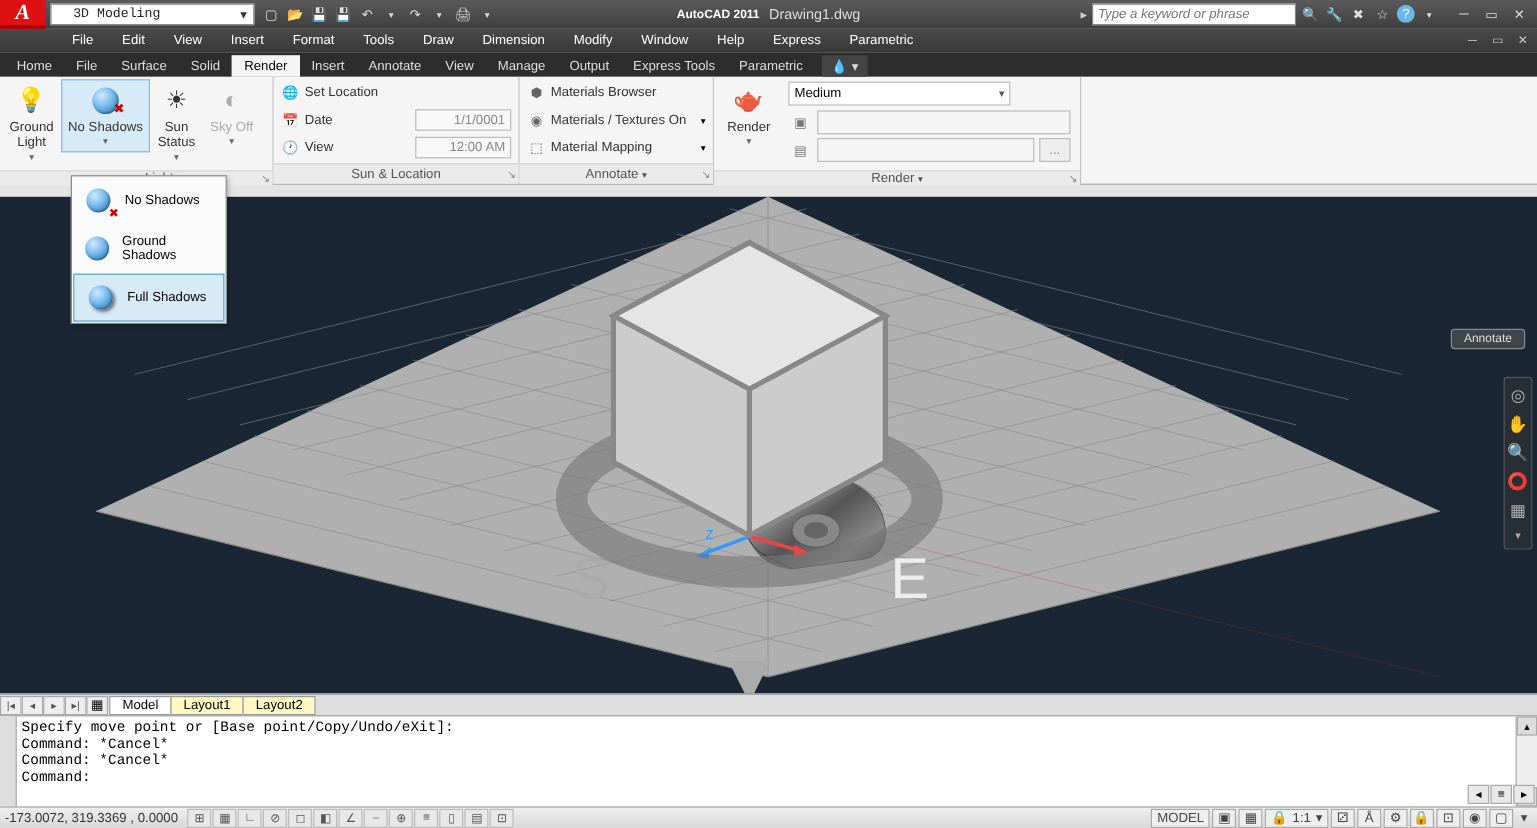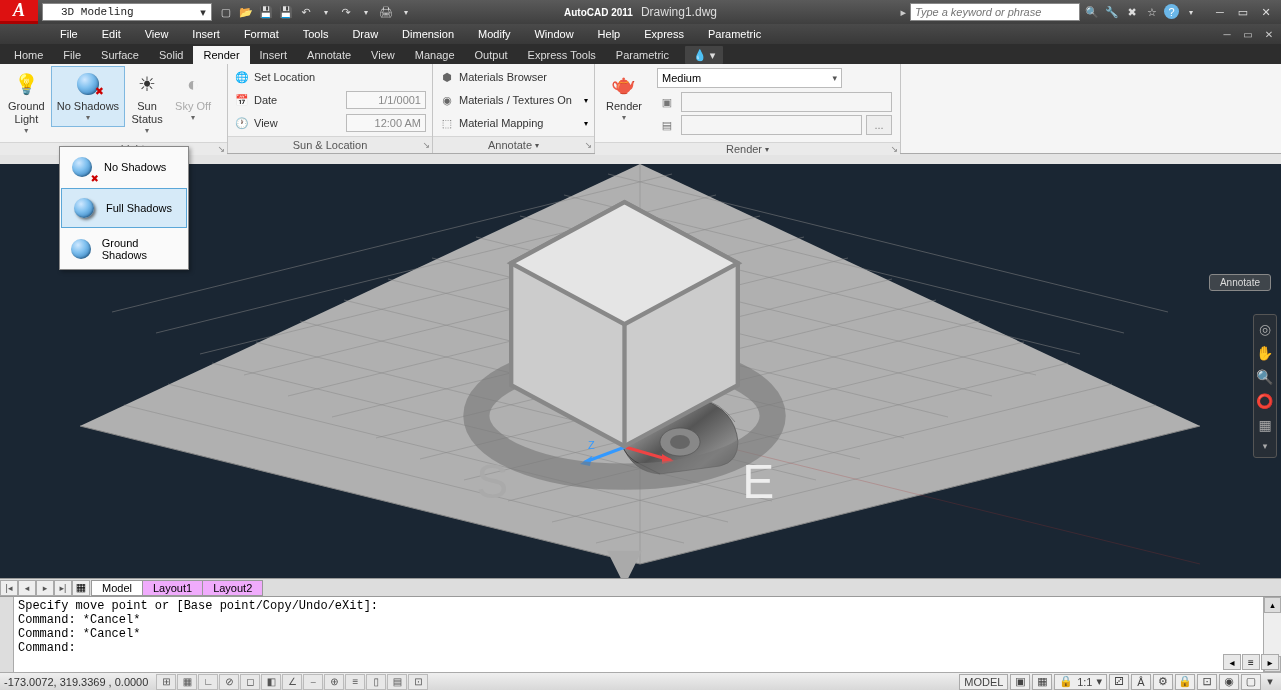--- a/index.html
+++ b/index.html
@@ -52,21 +52,21 @@
 .dropdown .di .ic { width:28px; height:28px; display:flex; align-items:center; justify-content:center;}
 .viewport { position:absolute; top:164px; left:0; right:0; bottom:112px; background:#1a2633; overflow:hidden;}
 .viewport svg { width:100%; height:100%;}
 .viewcube { position:absolute; top:12px; right:16px; width:74px; height:95px; }
 .unnamed { position:absolute; top:110px; right:10px; background:rgba(100,100,100,.5); border:1px solid #888; border-radius:3px; padding:2px 10px; color:#ddd; font-size:10px;}
 .navbar { position:absolute; right:4px; top:150px; width:24px; background:rgba(60,60,60,.4); border:1px solid #555; border-radius:3px; display:flex; flex-direction:column; gap:8px; padding:6px 2px; align-items:center;}
 .navbar span { color:#aaa; font-size:14px;}
 .layout-tabs { position:absolute; bottom:94px; left:0; right:0; height:18px; background:#ddd; border-top:1px solid #999; display:flex; align-items:center;}
 .lt-nav { display:flex; gap:0;}
 .lt-nav div { width:18px; height:16px; border:1px solid #aaa; background:#eee; display:flex; align-items:center; justify-content:center; font-size:9px; color:#555;}
-.lt-tab { padding:1px 10px; border:1px solid #999; background:#f0abfc; margin-left:-1px; height:16px; display:flex; align-items:center;}
+.lt-tab { padding:1px 10px; border:1px solid #999; background:#fef9c3; margin-left:-1px; height:16px; display:flex; align-items:center;}
 .lt-tab.active { background:#fff;}
 .cmdarea { position:absolute; bottom:18px; left:0; right:0; height:76px; background:#fff; border-top:1px solid #999; display:flex;}
 .cmd-grip { width:14px; background:#ddd; border-right:1px solid #aaa;}
 .cmd-text { flex:1; font-family:"Consolas","Courier New",monospace; font-size:12px; padding:2px 4px; white-space:pre; overflow:hidden; color:#000;}
 .cmd-scroll { width:18px; display:flex; flex-direction:column; justify-content:space-between; background:#eee; border-left:1px solid #aaa;}
 .cmd-scroll div { height:16px; border:1px solid #aaa; background:#ddd; display:flex; align-items:center; justify-content:center; font-size:9px;}
 .cmd-btns { position:absolute; bottom:20px; right:2px; display:flex; gap:1px;}
 .cmd-btns div { width:18px; height:16px; border:1px solid #aaa; background:#e8e8e8; display:flex; align-items:center; justify-content:center; font-size:10px;}
 .statusbar { position:absolute; bottom:0; left:0; right:0; height:18px; background:linear-gradient(#efefef,#d8d8d8); border-top:1px solid #aaa; display:flex; align-items:center; padding:0 4px;}
 .statusbar .coords { color:#333; margin-right:8px;}
@@ -281,31 +281,31 @@
 </div>
 
 <div class="dropdown">
   <div class="di">
     <div class="ic" style="position:relative">
         <div class="orb sm"></div>
         <span style="position:absolute;right:-3px;bottom:-3px;color:#c00;font-size:10px">✖</span>
       </div>
     <span>No Shadows</span>
   </div>
+  <div class="di">
+    <div class="ic">
+        <div class="orb sm"></div>
+      </div>
+    <span>Ground Shadows</span>
+  </div>
   <div class="di hover">
     <div class="ic">
         <div class="orb sm" style="box-shadow:2px 2px 3px rgba(0,0,0,.5),inset -1px -1px 2px rgba(0,0,0,.3)"></div>
       </div>
     <span>Full Shadows</span>
-  </div>
-  <div class="di">
-    <div class="ic">
-        <div class="orb sm"></div>
-      </div>
-    <span>Ground Shadows</span>
   </div>
 </div>
 
 <div class="viewport">
   <svg viewBox="0 0 1281 414">
 
     <polygon points="640,0 1200,262 640,400 80,262" fill="#b0b0b0"></polygon>
 
     <g stroke="#888" stroke-width="0.5">
       <line x1="124" y1="241" x2="684" y2="379"></line>

